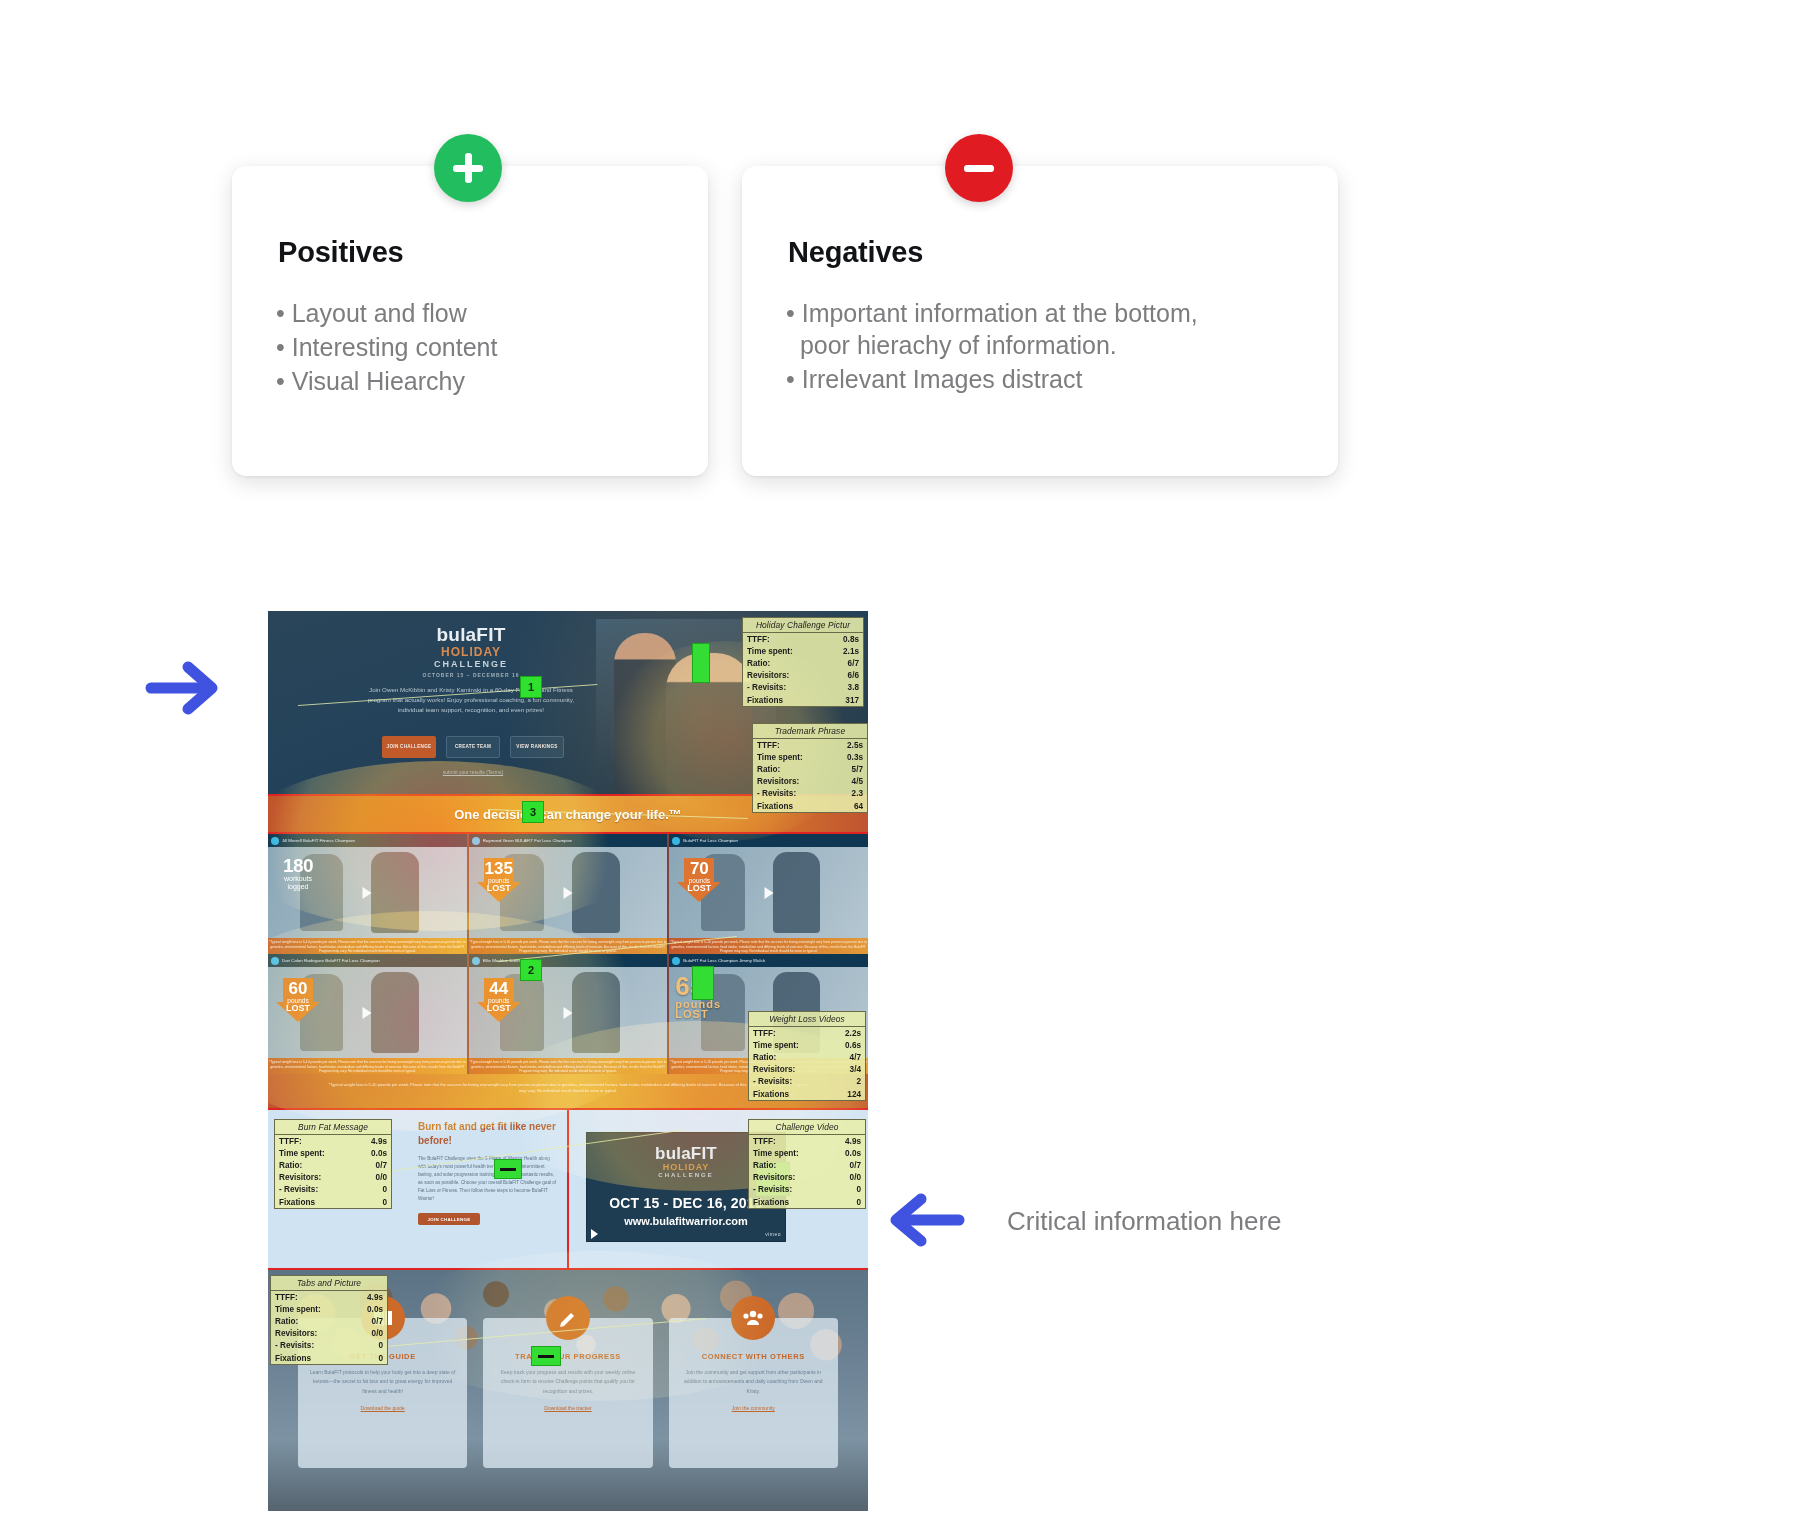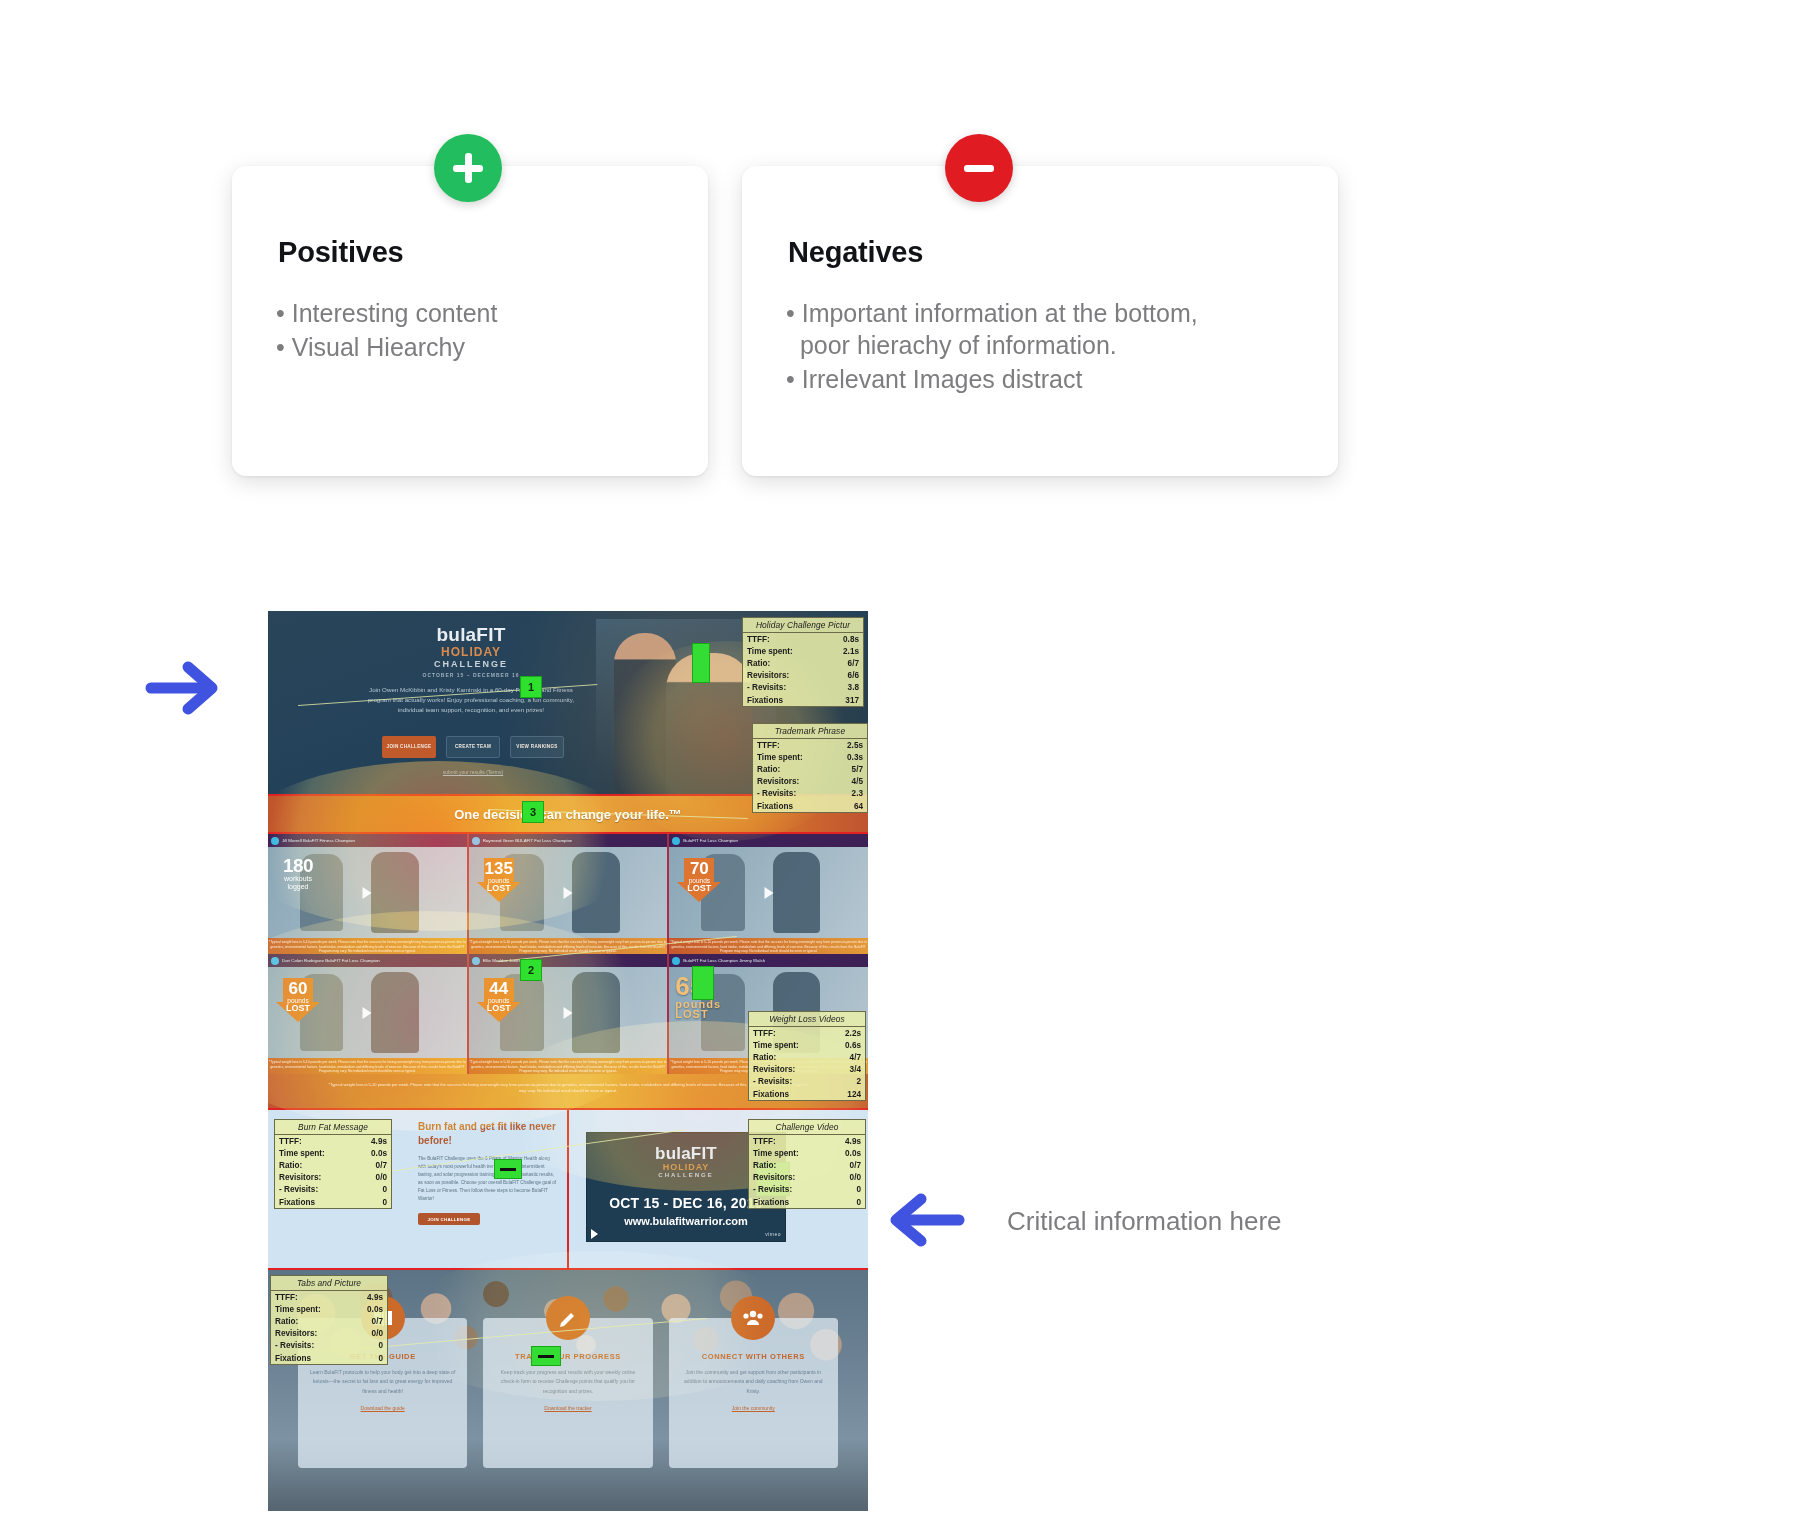--- a/index.html
+++ b/index.html
@@ -109,21 +109,21 @@
     background:linear-gradient(90deg,#c0542c 0%,#d97a2c 28%,#e8a23a 55%,#d97a2c 80%,#bf5430 100%);
     border-top:2px solid #e02222; border-bottom:2px solid #e02222;
     display:flex;align-items:center;justify-content:center;
   }
   .tagline span{color:#fff;font-size:13px;font-weight:700;text-shadow:0 1px 1px rgba(0,0,0,.3);}
 
   
   .vrow{left:0;width:600px;height:120px;display:flex;}
   #vrow1{top:223px;}
   #vrow2{top:343px;}
-  .vcell{flex:1;position:relative;border-right:2px solid rgba(220,60,30,.55);background:#701a75;overflow:hidden;}
+  .vcell{flex:1;position:relative;border-right:2px solid rgba(220,60,30,.55);background:#0c4a6e;overflow:hidden;}
   .vcell:last-child{border-right:none;}
   .vbar{position:absolute;left:0;top:0;right:0;height:13px;background:rgba(20,40,60,.55);display:flex;align-items:center;padding:0 3px;gap:3px;}
   .vdot{width:8px;height:8px;border-radius:50%;background:#37b6e0;flex:none;}
   .vttl{font-size:4.4px;color:#dfe9ef;white-space:nowrap;overflow:hidden;}
   .vimg{position:absolute;left:0;top:13px;right:0;bottom:16px;background:linear-gradient(120deg,#8aa6b6,#b4c6d1);}
   .silA{position:absolute;left:16%;top:8%;width:22%;height:84%;background:#5e7585;border-radius:14px 14px 4px 4px;opacity:.85;}
   .silB{position:absolute;left:52%;top:6%;width:24%;height:88%;background:#41586a;border-radius:14px 14px 4px 4px;opacity:.85;}
   .play{position:absolute;left:50%;top:50%;transform:translate(-50%,-50%);width:0;height:0;border-left:9px solid rgba(255,255,255,.92);border-top:6px solid transparent;border-bottom:6px solid transparent;}
   .statbox{position:absolute;left:4px;top:22px;width:52px;text-align:center;color:#fff;}
   .statnum{font-size:19px;font-weight:700;line-height:1;letter-spacing:-.5px;}
@@ -215,20 +215,21 @@
   .sp{position:absolute;background:rgba(230,238,170,.8);height:1px;transform-origin:0 0;}
 </style>
 </head>
 <body>
 
 <div class="page">
 
   <div class="card" id="card-positives">
     <div class="card-title">Positives</div>
     <div class="card-list">
+      <div class="li">• Layout and flow</div>
       <div class="li">• Interesting content</div>
       <div class="li">• Visual Hiearchy</div>
     </div>
   </div>
 
   <div class="badge" id="badge-positive">
     <span class="bar h"></span>
     <span class="bar v"></span>
   </div>
 

